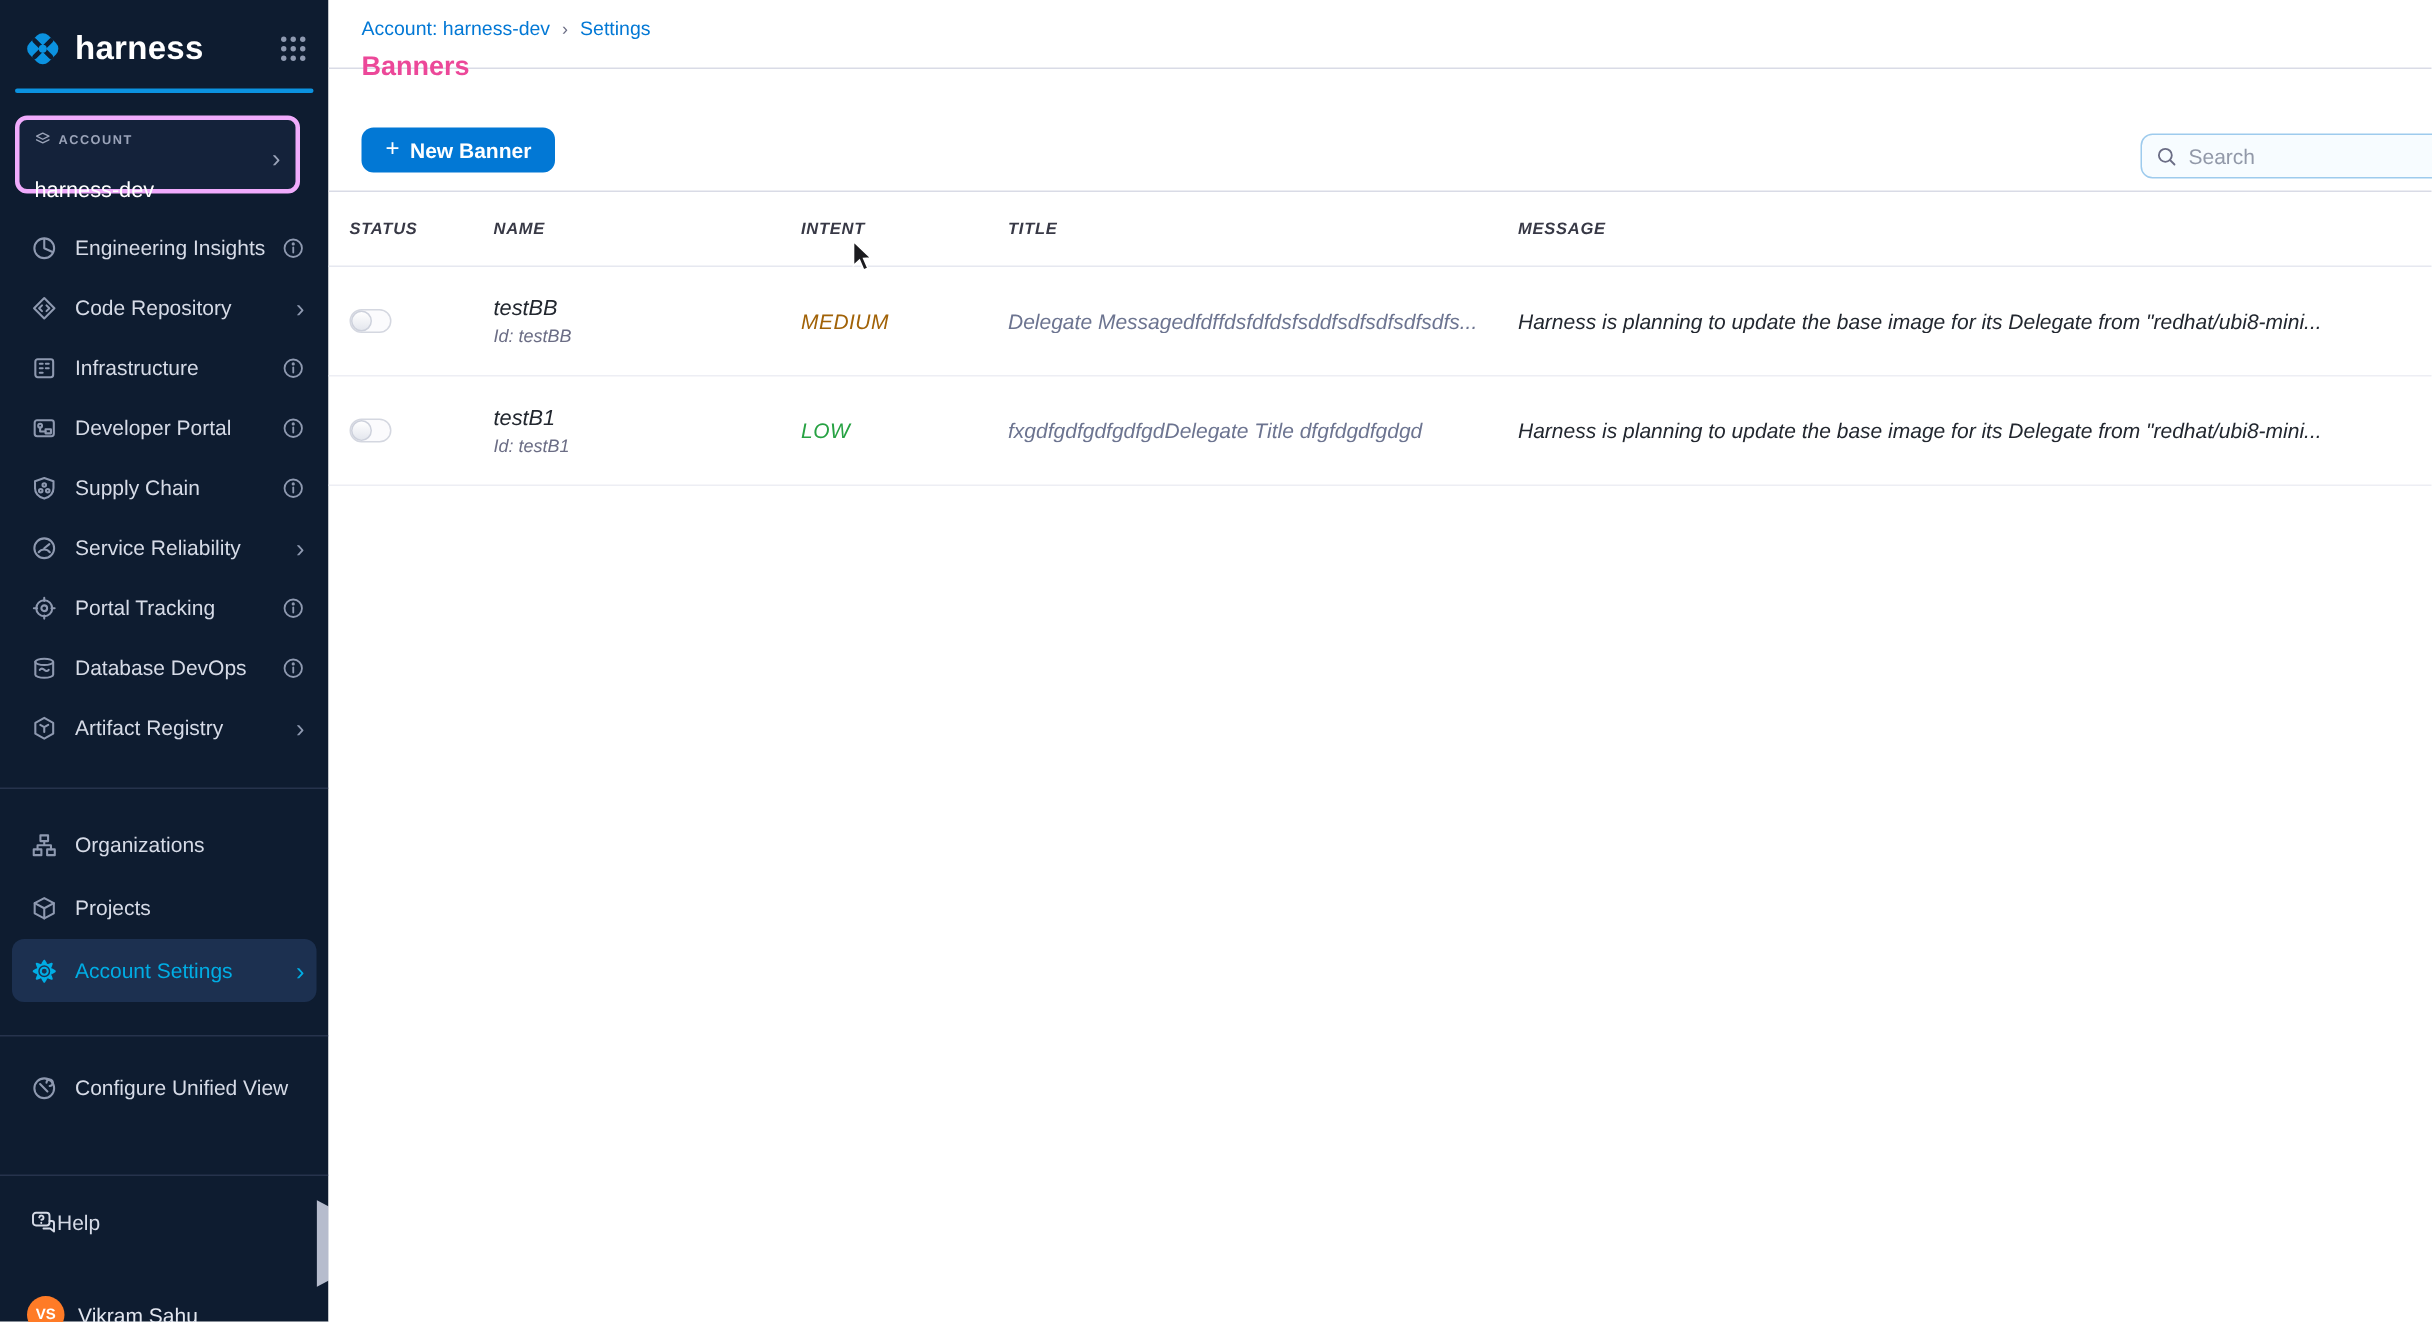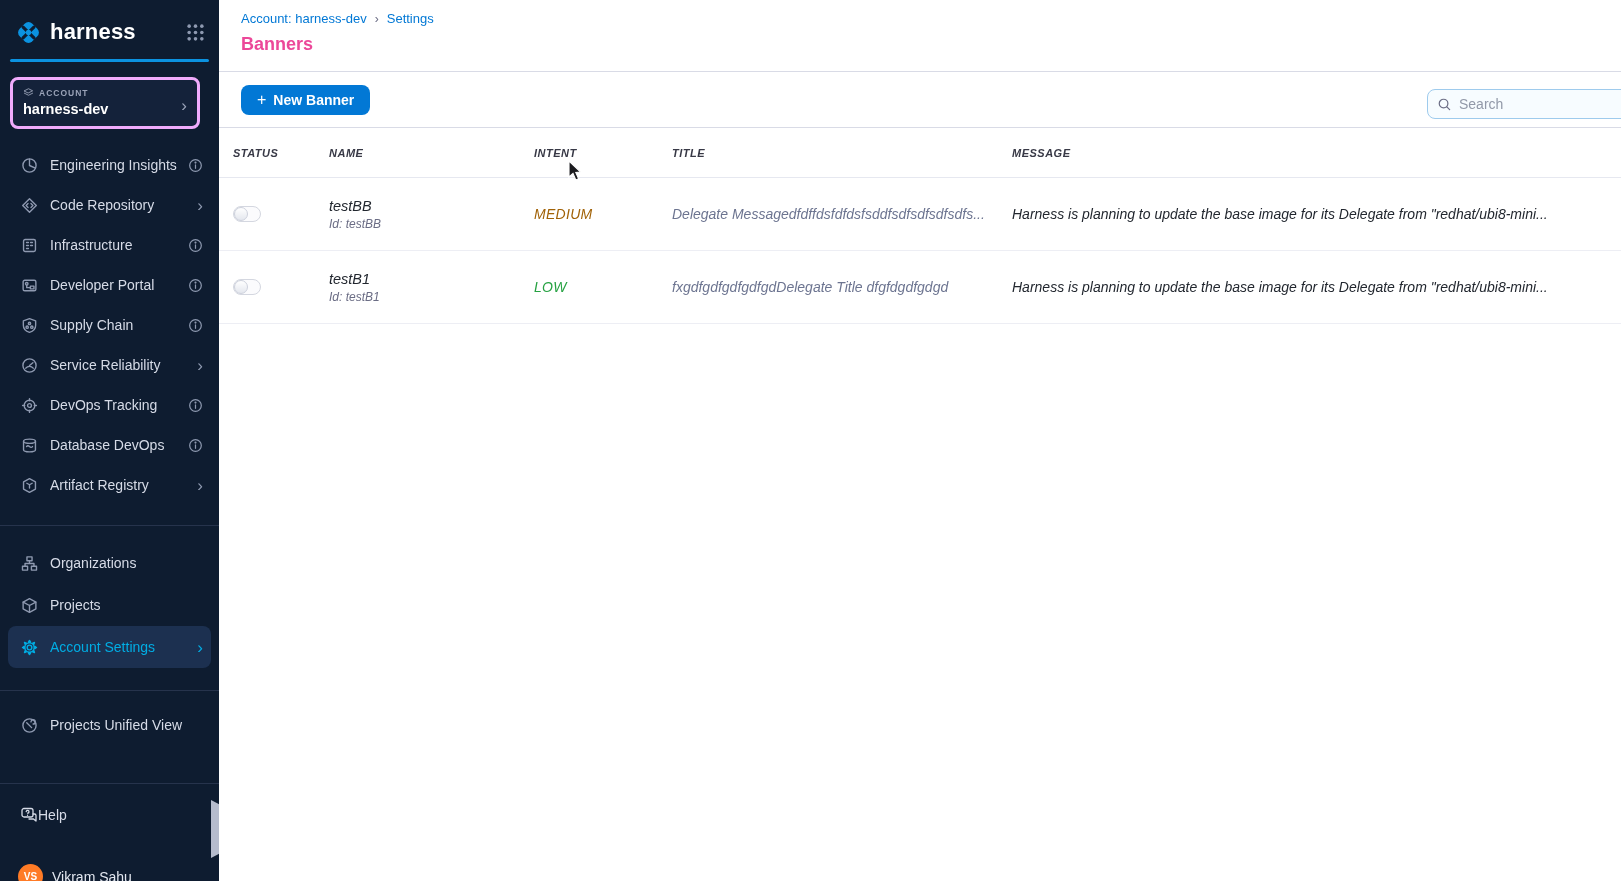--- a/index.html
+++ b/index.html
@@ -7,21 +7,21 @@
 
   
   .sidebar { position:absolute; left:0; top:0; width:219px; height:881px; background:#0e1c30; color:#d6dbe7; }
   .brand-row { position:absolute; top:14px; left:14px; right:14px; height:36px; display:flex; align-items:center;text-align:right; }
   .brand-name { color:#fff; font-size:22px; font-weight:700; letter-spacing:.2px; margin-left:7px; }
   .apps-grid { margin-left:auto; color:#8e99b0; cursor:pointer; }
   .brand-underline { position:absolute; top:59px; left:10px; width:199px; height:3px; background:#0b92e0; border-radius:2px; }
 
   .account-card { position:absolute; top:77px; left:10px; width:190px; height:52px; background:#14223a; border:3px solid #f0abfc; border-radius:8px; padding:7px 10px; cursor:pointer; }
   .account-label { display:flex; align-items:center; gap:5px; font-size:8.5px; letter-spacing:1px; color:#9aa3b8; font-weight:700; }
-  .account-value { font-size:14.5px; font-weight:700; color:#fff; margin-top:3px; }
+  .account-value { font-size:14.5px; font-weight:400; color:#fff; margin-top:21px; }
   .account-chevron { position:absolute; right:10px; top:16px; color:#9aa3b8; font-size:17px; }
 
   nav.nav-block { position:absolute; left:0; right:0; }
   .nav-item { height:40px; display:flex; align-items:center; padding:0 16px 0 20px; cursor:pointer; font-size:14px; color:#d6dbe7; }
   .nav-item .nico { width:18px; height:18px; margin-right:12px; color:#8e99b0; flex:0 0 18px; display:flex; align-items:center; justify-content:center; }
   .nav-item .trail { margin-left:auto; color:#8e99b0; display:flex; align-items:center; }
   .trail .chev { font-size:17px; line-height:1; }
   .nav-item.active { background:#1c3050; border-radius:8px; margin:0 8px; padding:0 8px 0 12px; color:#00ade4; }
   .nav-item.active .nico, .nav-item.active .trail { color:#00ade4; }
   .sb-divider { position:absolute; left:0; right:0; height:1px; background:#26334c; }
@@ -30,21 +30,21 @@
   .user-row { position:absolute; top:864px; left:18px; display:flex; align-items:center; gap:9px; cursor:pointer; }
   .avatar { width:25px; height:25px; border-radius:50%; background:#ff7b26; color:#fff; font-size:10px; font-weight:700; display:flex; align-items:center; justify-content:center; }
   .user-name { font-size:14px; color:#e2e6ef; }
 
   .collapse-handle { position:absolute; left:211px; top:800px; width:20px; height:58px; background:#b6bccd;
     clip-path:polygon(0 0, 55% 10%, 100% 32%, 100% 68%, 55% 90%, 0 100%); display:flex; align-items:center; justify-content:center; cursor:pointer; }
   .collapse-handle .tri { width:0; height:0; border-top:4px solid transparent; border-bottom:4px solid transparent; border-right:6px solid #10203a; margin-left:4px; }
 
   
   .main { position:absolute; left:219px; top:0; width:1402px; height:881px; background:#fff; }
-  .page-header { position:absolute; top:0; left:0; right:0; height:72px; border-bottom:1px solid #d9dbe6; }
+  .page-header { position:absolute; top:0; left:0; right:0; height:46px; border-bottom:1px solid #d9dbe6; }
   .breadcrumb { position:absolute; top:11px; left:22px; font-size:13px; display:flex; gap:8px; align-items:center; }
   .breadcrumb a { color:#0278d5; text-decoration:none; cursor:pointer; }
   .crumb-sep { color:#6b6d85; font-size:12px; }
   .page-title { position:absolute; top:34px; left:22px; font-size:18px; font-weight:700; color:#ec4899; }
 
   .toolbar { position:absolute; top:66px; left:0; right:0; height:62px; border-bottom:1px solid #d9dbe6; }
   .btn-primary { position:absolute; top:19px; left:22px; height:30px; padding:0 16px; background:#0278d5; color:#fff; border:none; border-radius:8px; font-size:14px; font-weight:700; font-family:inherit; display:flex; align-items:center; gap:7px; cursor:pointer; }
   .btn-primary .plus { font-size:16px; font-weight:400; }
   .search-wrap { position:absolute; top:23px; left:1208px; width:206px; height:30px; border:1px solid #9ecbed; background:#f7fcff; border-radius:8px; display:flex; align-items:center; padding:0 9px; }
   .search-wrap input { border:none; outline:none; background:transparent; font-size:14px; color:#22272f; width:150px; font-family:inherit; margin-left:7px; }
@@ -207,21 +207,21 @@
         </span>
     </div>
     <div class="nav-item">
       <span class="nico">
           <svg class="sicon" width="17" height="17" viewBox="0 0 16 16">
             <circle cx="8" cy="8" r="5"></circle>
             <circle cx="8" cy="8" r="1.8"></circle>
             <path d="M8 1.5 V3.5 M8 12.5 V14.5 M1.5 8 H3.5 M12.5 8 H14.5"></path>
           </svg>
         </span>
-      <span>DevOps Tracking</span>
+      <span>Portal Tracking</span>
       <span class="trail">
           <svg class="sicon" width="15" height="15" viewBox="0 0 16 16">
             <circle cx="8" cy="8" r="6.2"></circle>
             <path d="M8 7.4 V11"></path>
             <circle cx="8" cy="4.9" r=".5" fill="currentColor"></circle>
           </svg>
         </span>
     </div>
     <div class="nav-item">
       <span class="nico">
@@ -295,21 +295,21 @@
   <div class="sb-divider" style="top:690px;"></div>
 
   <nav class="nav-block" style="top:704px;">
     <div class="nav-item" style="height:42px;">
       <span class="nico">
           <svg class="sicon" width="17" height="17" viewBox="0 0 16 16">
             <circle cx="8" cy="8" r="6.2"></circle>
             <path d="M5.4 5.4 L10 10 M9.4 4.6 A2 2 0 1 1 11.4 6.6"></path>
           </svg>
         </span>
-      <span>Projects Unified View</span>
+      <span>Configure Unified View</span>
     </div>
   </nav>
 
   <div class="sb-divider" style="top:783px;"></div>
 
   <div class="help-row">
     <span>
       <svg class="sicon" width="18" height="18" viewBox="0 0 18 18">
           <rect x="2" y="2.5" width="11" height="8.5" rx="2"></rect>
           <path d="M13 8 H14.5 A1.5 1.5 0 0 1 16 9.5 V15 L13.5 13 H9"></path>

